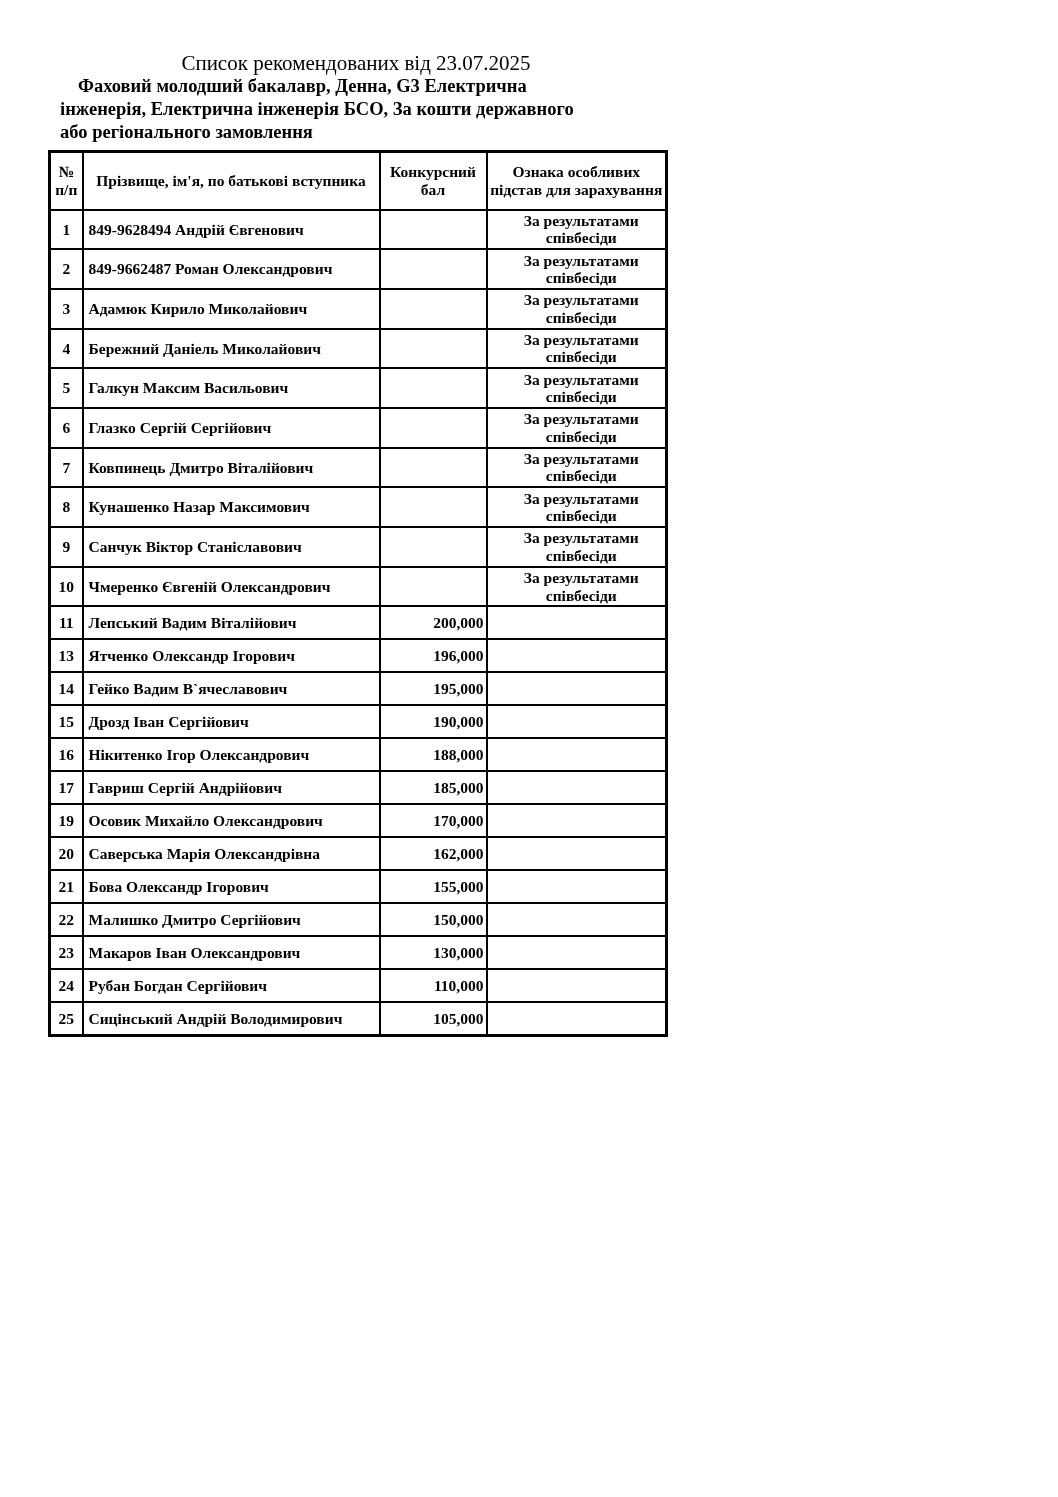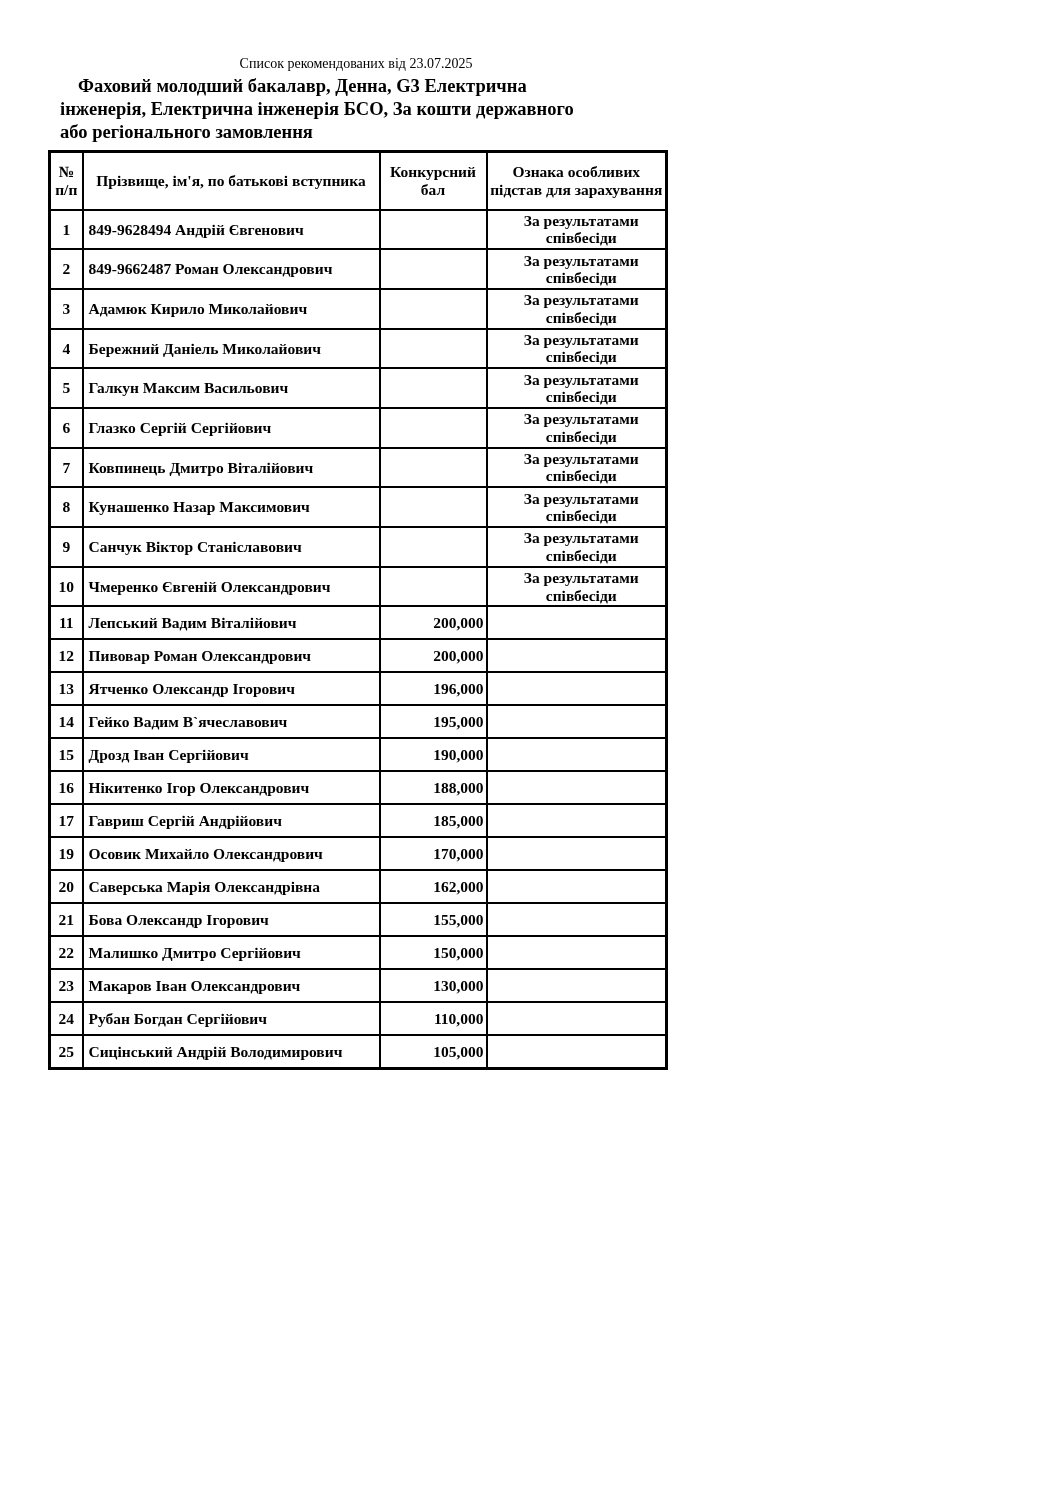--- a/index.html
+++ b/index.html
@@ -5,21 +5,21 @@
   * { box-sizing: border-box; }
   html, body { margin: 0; padding: 0; }
   body {
     width: 1058px; height: 1497px;
     background: #ffffff; color: #000000;
     font-family: "Liberation Serif", serif;
     position: relative;
   }
   .doc-title {
     position: absolute; top: 52px; left: 48px; width: 616px;
-    text-align: center; font-size: 14px; font-weight: normal;
+    text-align: center; font-size: 21px; font-weight: normal;
     line-height: 23px;
   }
   .doc-subtitle {
     position: absolute; top: 75px; left: 48px; width: 624px;
     font-size: 18.5px; font-weight: bold; line-height: 23px;
     white-space: pre-line; text-indent: 18px; margin-left: 12px;
   }
   table.rec-table {
     position: absolute; top: 150px; left: 48px;
     border-collapse: collapse; table-layout: fixed;
@@ -130,26 +130,20 @@
         <td class="cell-score"></td>
         <td class="cell-special">За результатами співбесіди</td>
       </tr>
       <tr class="row-short">
         <td class="cell-num">11</td>
         <td class="cell-name">Лепський Вадим Віталійович</td>
         <td class="cell-score">200,000</td>
         <td class="cell-special"></td>
       </tr>
       <tr class="row-short">
-        <td class="cell-num">12</td>
-        <td class="cell-name">Пивовар Роман Олександрович</td>
-        <td class="cell-score">200,000</td>
-        <td class="cell-special"></td>
-      </tr>
-      <tr class="row-short">
         <td class="cell-num">13</td>
         <td class="cell-name">Ятченко Олександр Ігорович</td>
         <td class="cell-score">196,000</td>
         <td class="cell-special"></td>
       </tr>
       <tr class="row-short">
         <td class="cell-num">14</td>
         <td class="cell-name">Гейко Вадим В`ячеславович</td>
         <td class="cell-score">195,000</td>
         <td class="cell-special"></td>

